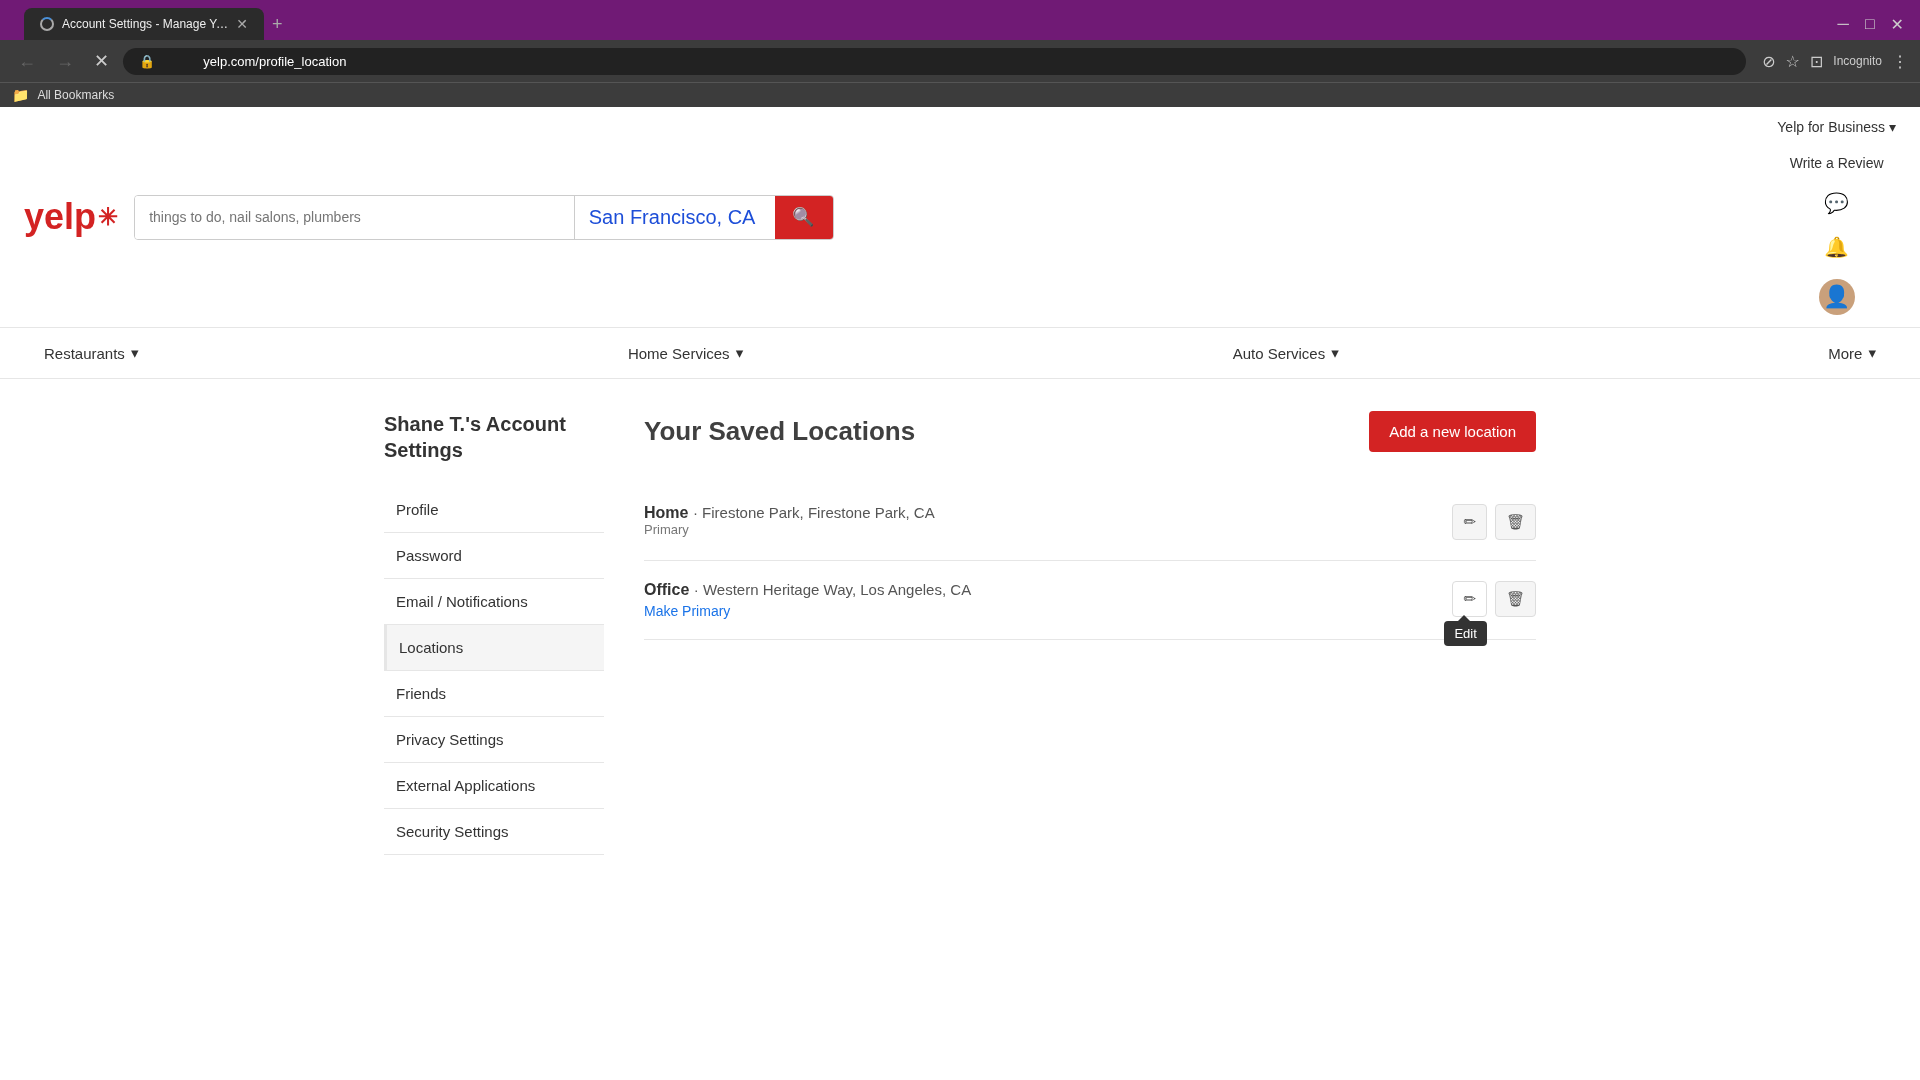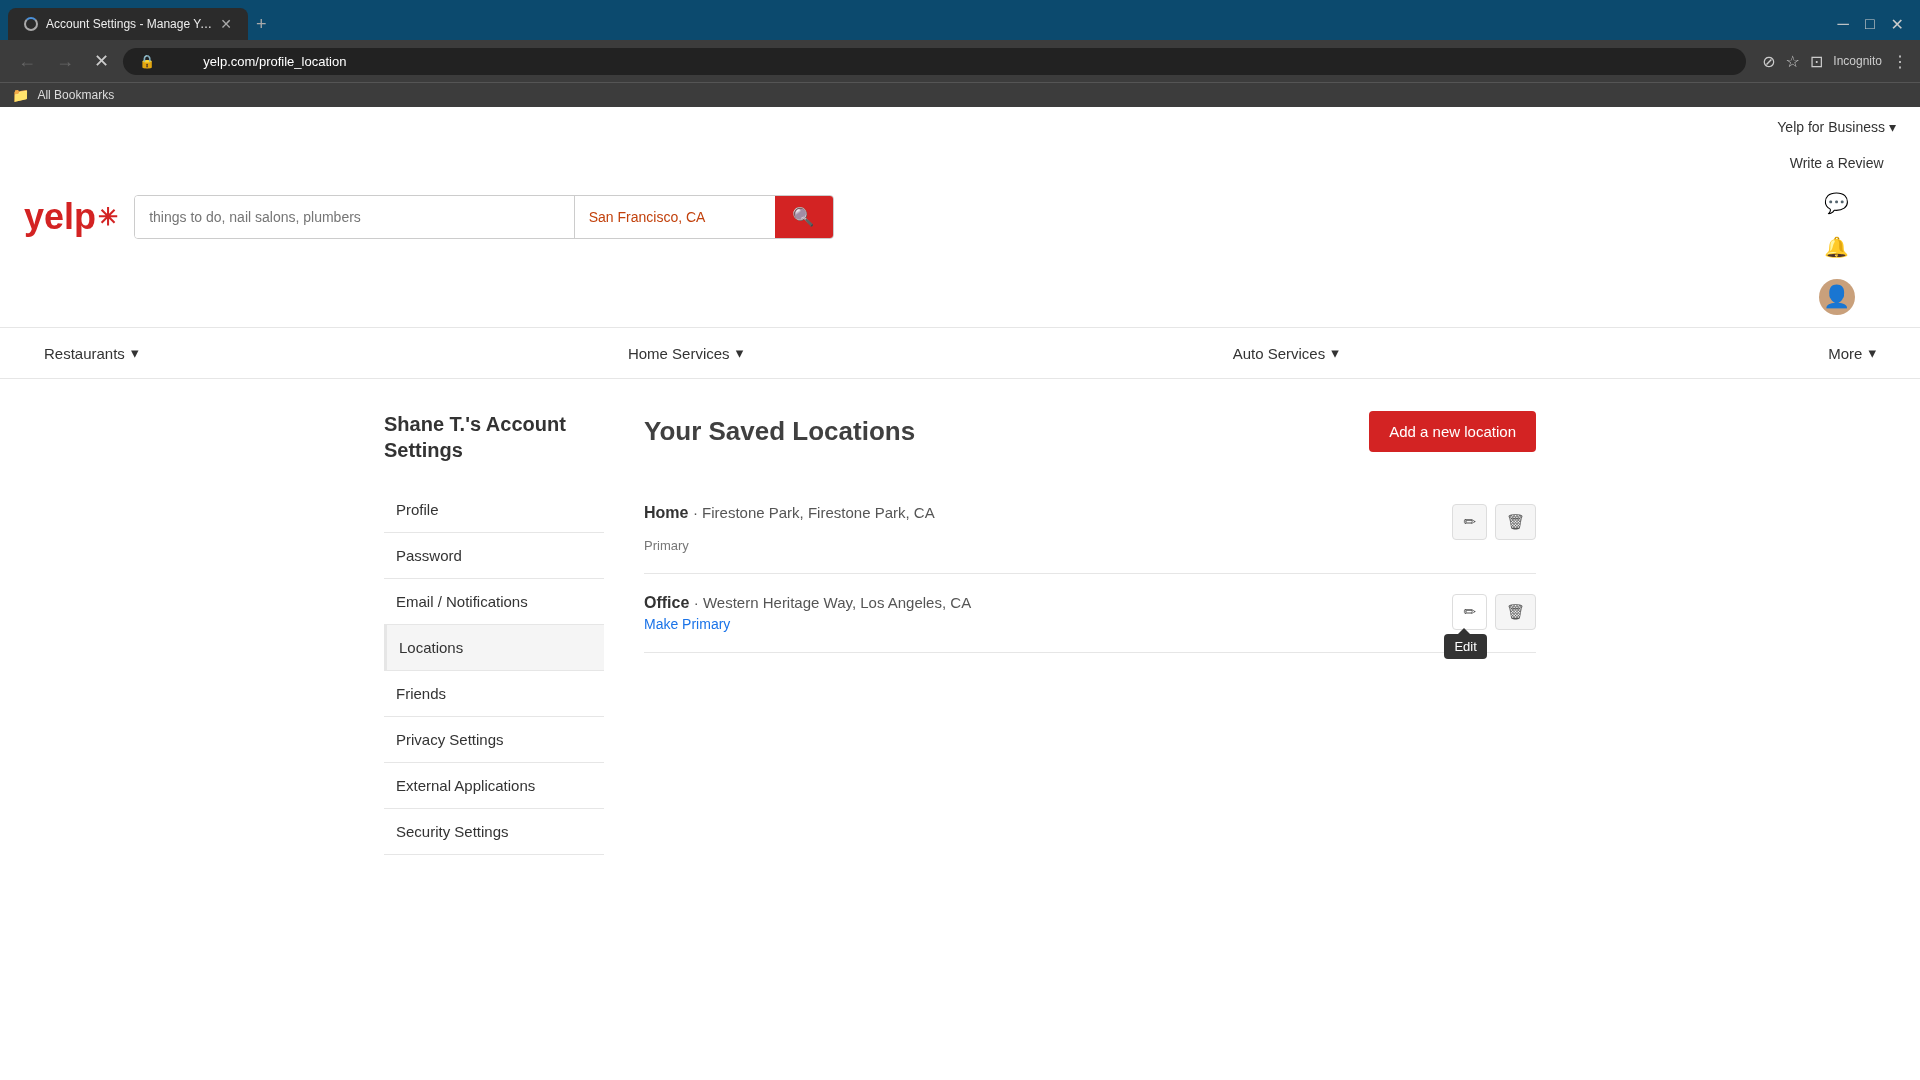--- a/index.html
+++ b/index.html
@@ -1,21 +1,21 @@
 <!DOCTYPE html>
 <html><head>
   <meta charset="utf-8">
   <title>Account Settings - Manage You</title>
   <style>
     * { box-sizing: border-box; margin: 0; padding: 0; }
     body { font-family: -apple-system, BlinkMacSystemFont, 'Helvetica Neue', Arial, sans-serif; background: #fff; color: #333; }
 
     
     .browser-chrome { background: #2b2b2b; width: 100%; }
-    .browser-tab-bar { display: flex; align-items: center; padding: 8px 8px 0 8px; background: #0c4a6e; }
+    .browser-tab-bar { display: flex; align-items: center; padding: 8px 8px 0 24px; background: #701a75; }
     .browser-tab { display: flex; align-items: center; background: #2b2b2b; color: #fff; padding: 8px 16px; border-radius: 8px 8px 0 0; font-size: 13px; gap: 8px; min-width: 200px; max-width: 240px; }
     .browser-tab .tab-title { flex: 1; overflow: hidden; text-overflow: ellipsis; white-space: nowrap; font-size: 12px; color: #eee; }
     .browser-tab .tab-close { color: #aaa; cursor: pointer; font-size: 14px; }
     .browser-new-tab { color: #aaa; font-size: 18px; cursor: pointer; padding: 4px 8px; }
     .browser-window-controls { margin-left: auto; display: flex; gap: 16px; padding-right: 8px; }
     .browser-window-controls span { color: #ccc; font-size: 16px; cursor: pointer; }
 
     .browser-toolbar { background: #3c3c3c; display: flex; align-items: center; padding: 6px 12px; gap: 8px; }
     .nav-btn { color: #ccc; background: none; border: none; cursor: pointer; font-size: 18px; padding: 4px 6px; }
     .nav-btn:disabled { color: #666; cursor: default; }
@@ -27,21 +27,21 @@
 
     .bookmarks-bar { background: #3c3c3c; padding: 4px 12px; border-top: 1px solid #555; display: flex; align-items: center; gap: 8px; }
     .bookmarks-bar .bookmark-item { color: #ddd; font-size: 12px; display: flex; align-items: center; gap: 4px; cursor: pointer; }
 
     
     .yelp-header { background: #fff; border-bottom: 1px solid #e6e6e6; padding: 12px 24px; display: flex; align-items: center; gap: 16px; }
     .yelp-logo { font-size: 36px; font-weight: 900; color: #d32323; display: flex; align-items: center; }
     .search-container { display: flex; flex: 1; max-width: 700px; border: 1px solid #ccc; border-radius: 4px; overflow: hidden; }
     .search-input { flex: 1; padding: 10px 14px; font-size: 14px; border: none; outline: none; color: #666; }
     .search-divider { width: 1px; background: #ccc; }
-    .location-input { width: 200px; padding: 10px 14px; font-size: 14px; border: none; outline: none; color: #c2410c; }
+    .location-input { width: 200px; padding: 10px 14px; font-size: 20px; border: none; outline: none; color: #1d4ed8; }
     .search-btn { background: #d32323; border: none; padding: 10px 18px; cursor: pointer; color: #fff; font-size: 18px; }
     .header-actions { display: flex; align-items: center; gap: 20px; margin-left: auto; flex-direction: column; }
     .header-link { color: #333; font-size: 14px; cursor: pointer; text-decoration: none; display: flex; align-items: center; gap: 4px; }
     .header-icon { color: #333; font-size: 20px; cursor: pointer; }
     .avatar { width: 36px; height: 36px; border-radius: 50%; background: #c9a07b; cursor: pointer; overflow: hidden; display: flex; align-items: center; justify-content: center; font-size: 14px; color: #fff; }
 
     
     .yelp-nav { background: #fff; border-bottom: 1px solid #e6e6e6; padding: 0 24px; display: flex; align-items: center; gap: 0; justify-content: space-between; }
     .nav-item { padding: 16px 20px; font-size: 15px; cursor: pointer; color: #333; display: flex; align-items: center; gap: 6px; white-space: nowrap; }
 
@@ -59,21 +59,21 @@
 
     
     .content { flex: 1; }
     .content-header { display: flex; align-items: center; justify-content: space-between; margin-bottom: 32px; }
     .content-title { font-size: 26px; font-weight: 700; color: #404040; }
     .add-location-btn { background: #d32323; color: #fff; border: none; padding: 12px 20px; font-size: 15px; border-radius: 4px; cursor: pointer; font-weight: 500; }
 
     .location-item { border-bottom: 1px solid #e6e6e6; padding: 20px 0; display: flex; align-items: flex-start; justify-content: space-between; }
     .location-info .location-name { font-size: 16px; font-weight: 600; display: inline; }
     .location-info .location-address { font-size: 15px; color: #555; display: inline; }
-    .location-info .location-badge { font-size: 13px; color: #777; display: block; margin-top: 16px; }
+    .location-info .location-badge { font-size: 13px; color: #777; display: block; margin-top: 0; }
     .location-info .make-primary { color: #1a73e8; font-size: 14px; cursor: pointer; display: block; margin-top: 4px; text-decoration: none; }
     .location-actions { display: flex; gap: 8px; align-items: flex-start; position: relative; }
     .action-btn { background: #f5f5f5; border: 1px solid #ddd; padding: 8px 10px; cursor: pointer; font-size: 15px; border-radius: 4px; color: #555; }
 
     .tooltip { position: absolute; background: #333; color: #fff; padding: 5px 10px; border-radius: 4px; font-size: 13px; white-space: nowrap; top: 40px; left: -8px; z-index: 10; }
     .tooltip::before { content: ''; position: absolute; top: -6px; left: 14px; width: 0; height: 0; border-left: 6px solid transparent; border-right: 6px solid transparent; border-bottom: 6px solid #333; }
 
     .cursor-indicator { position: absolute; width: 20px; height: 20px; top: 34px; left: 4px; }
 
     

